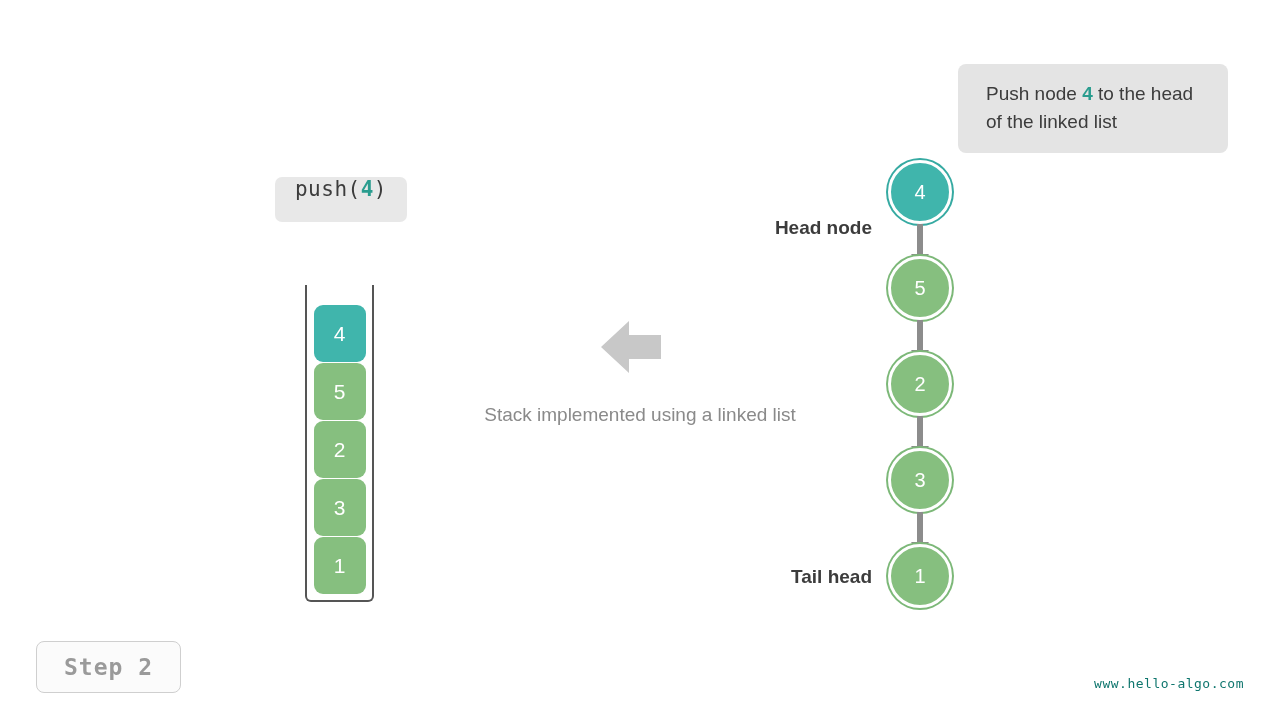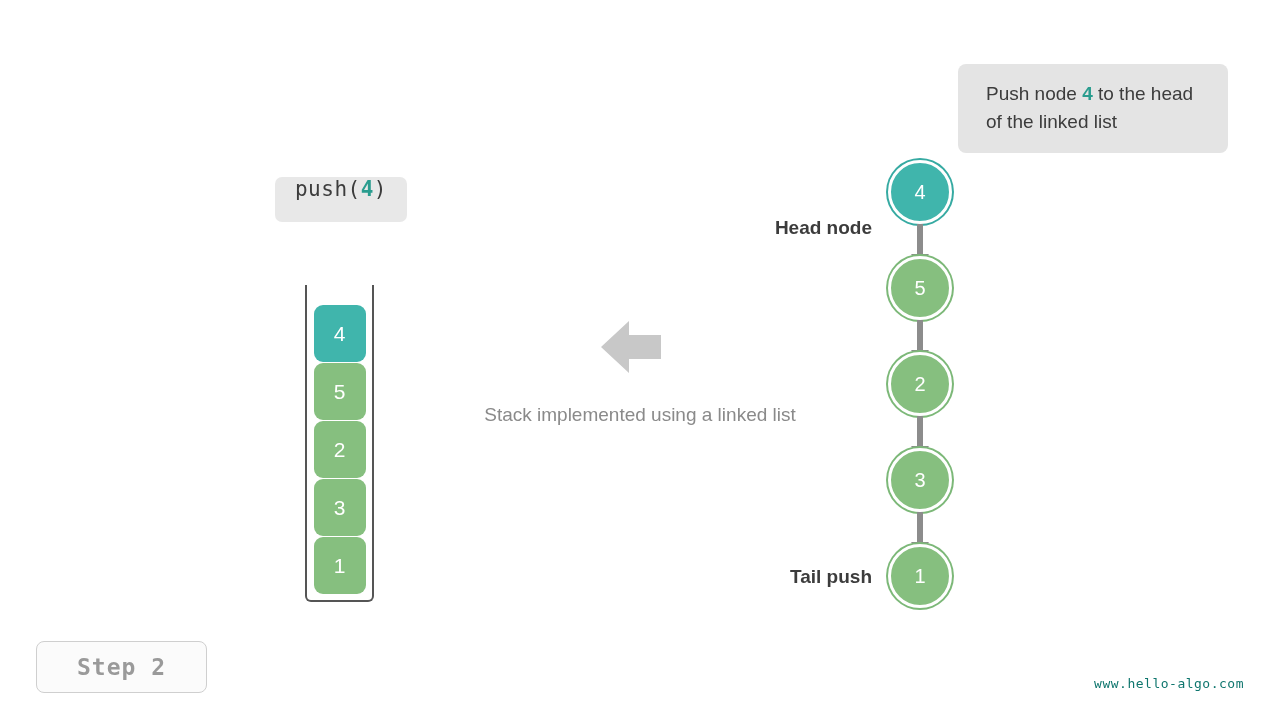--- a/index.html
+++ b/index.html
@@ -178,21 +178,21 @@
     white-space: nowrap;
   }
   .label-head { left: 700px; top: 181px; width: 172px; margin-top: 36px; }
   .label-tail { left: 700px; top: 566px; width: 172px; }
 
   
   .step-badge {
     position: absolute;
     left: 36px;
     top: 641px;
-    width: 171px;
+    width: 145px;
     height: 52px;
     box-sizing: border-box;
     border: 1px solid #cfcfcf;
     border-radius: 8px;
     background: #fbfbfb;
     display: flex;
     align-items: center;
     justify-content: center;
     font-family: "DejaVu Sans Mono", "Liberation Mono", monospace;
     font-size: 23px;
@@ -260,17 +260,17 @@
   <div class="ll-arrowhead" style="top:286px;"></div>
 
   <div class="ll-node green" style="top:288px;">3</div>
   <div class="ll-link" style="top:352px; height:40px;"></div>
   <div class="ll-arrowhead" style="top:382px;"></div>
 
   <div class="ll-node green" style="top:384px;">1</div>
 </div>
 
 <div class="node-label label-head">Head node</div>
-<div class="node-label label-tail">Tail push</div>
+<div class="node-label label-tail">Tail head</div>
 
 <div class="step-badge">Step 2</div>
 
 <div class="watermark">www.hello-algo.com</div>
 
 </body></html>

